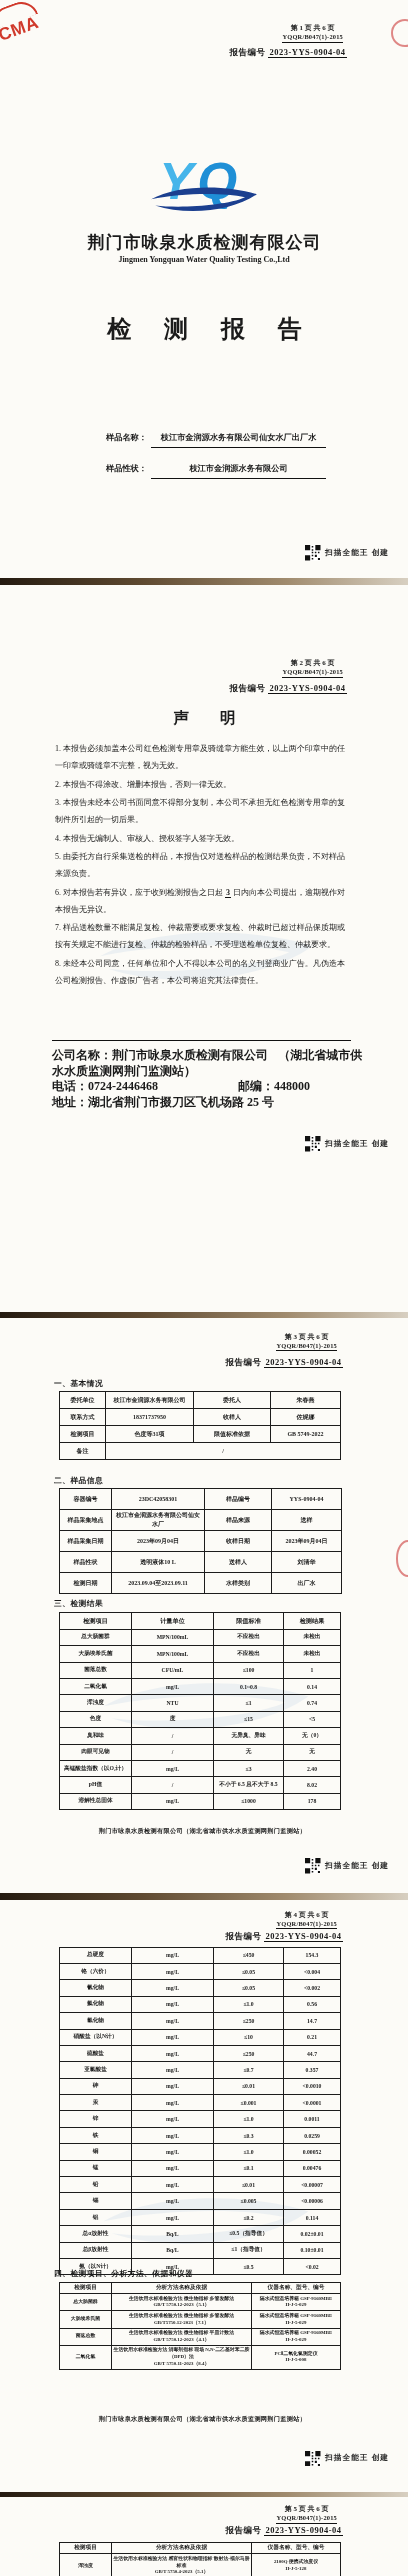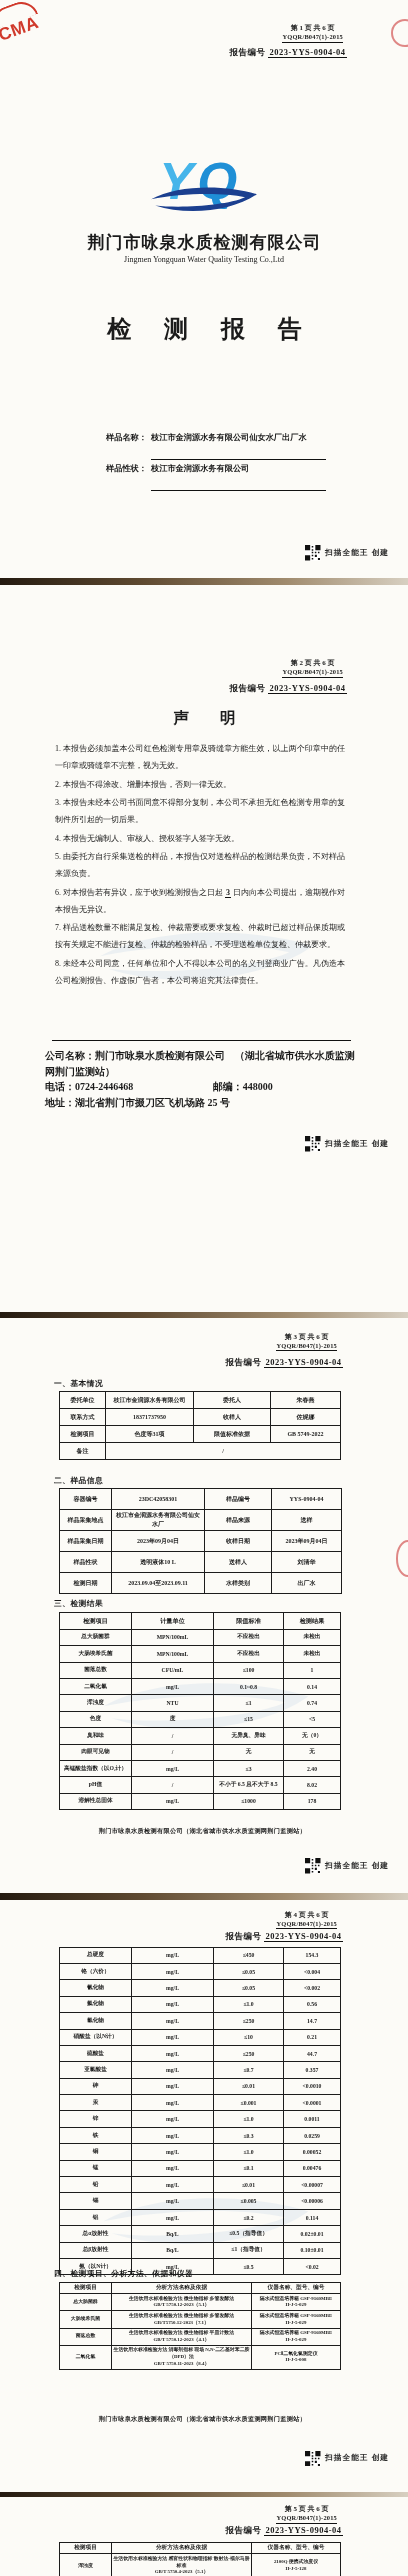--- a/index.html
+++ b/index.html
@@ -22,21 +22,21 @@
   .t-meth td,.t-meth th{font-size:4.9px;line-height:1.35;padding:1.5px 1px}
   .t-meth th{font-size:5.7px}
   .page-footer{position:absolute;left:62px;width:281px;text-align:center;font-size:6.2px;font-weight:bold;letter-spacing:0.3px}
   .qrline{position:absolute;display:flex;align-items:center;gap:4.6px}
   .qrbox{width:15.5px;height:15.5px;flex:0 0 15.5px}
   .qrtext{font-family:"Liberation Sans",sans-serif;font-size:7.7px;font-weight:bold;color:#2d2d2d;letter-spacing:1px}
   .stmt{position:absolute;left:55px;width:290px;font-size:8px;line-height:17px;text-align:justify}
   .stmt p{margin:0 0 1.5px 0}
   .u3{border-bottom:0.8px solid #111;padding:0 1px;font-weight:bold}
   .coverfield{position:absolute;left:106px;font-size:8.2px;font-weight:bold;display:flex}
-  .fieldval{display:inline-block;width:175px;text-align:left;border-bottom:0.8px solid #111;padding-bottom:16px;margin-left:4.1px;font-weight:bold}
+  .fieldval{display:inline-block;width:175px;text-align:center;border-bottom:0.8px solid #111;padding-bottom:4px;margin-left:4.1px;font-weight:bold}
   .watermark{position:absolute;opacity:.07;pointer-events:none}
   .edge-seal{position:absolute;border:2.1px solid rgba(198,40,40,.55);border-radius:50%}
   .cma{position:absolute;transform:rotate(-20deg);color:#d03a2c;text-align:center}
   .cma .arc{width:43px;height:15.5px;border:2.6px solid #d03a2c;border-bottom:none;border-radius:26px 26px 0 0}
   .cma .letters{font-family:"Liberation Sans",sans-serif;font-weight:bold;font-size:17.5px;letter-spacing:0.5px;line-height:15.5px}
 </style>
 </head>
 <body>
 
 <div class="page" style="height:578px">
@@ -55,21 +55,21 @@
     <span class="repnum">2023-YYS-0904-04</span>
   </div>
 
   <svg class="abs" style="left:150px;top:148px" width="108" height="77" viewBox="0 0 210 150">
     <text x="18" y="100" font-size="100" font-weight="bold" font-style="italic" fill="#46b5ea" font-family="Liberation Sans, sans-serif">Y</text>
     <text x="92" y="100" font-size="100" font-weight="bold" font-style="italic" fill="#1f8fd6" font-family="Liberation Sans, sans-serif">Q</text>
     <path d="M2,100 C55,70 150,72 208,90 C160,124 70,132 10,112 C60,118 150,112 185,96 C140,86 60,88 2,100 Z" fill="#1b3f8f"></path>
   </svg>
 
   <div class="abs" style="left:0;top:231px;width:409px;text-align:center;font-size:17px;font-weight:bold;letter-spacing:1px">荆门市咏泉水质检测有限公司</div>
-  <div class="abs" style="left:0;top:255px;width:408px;text-align:center;font-size:8px;font-weight:normal">Jingmen Yongquan Water Quality Testing Co.,Ltd</div>
+  <div class="abs" style="left:0;top:255px;width:408px;text-align:center;font-size:8px;font-weight:bold">Jingmen Yongquan Water Quality Testing Co.,Ltd</div>
   <div class="abs" style="left:0;top:313px;width:409px;text-align:center;font-size:24px;font-weight:bold;letter-spacing:13.4px;text-indent:13.4px">检 测 报 告</div>
 
   <div class="coverfield" style="top:432px">
     <span>样品名称：</span>
     <span class="fieldval">枝江市金润源水务有限公司仙女水厂出厂水</span>
   </div>
   <div class="coverfield" style="top:463px">
     <span>样品性状：</span>
     <span class="fieldval">枝江市金润源水务有限公司</span>
   </div>
@@ -103,21 +103,21 @@
     <p>2. 本报告不得涂改、增删本报告，否则一律无效。</p>
     <p>3. 本报告未经本公司书面同意不得部分复制，本公司不承担无红色检测专用章的复制件所引起的一切后果。</p>
     <p>4. 本报告无编制人、审核人、授权签字人签字无效。</p>
     <p>5. 由委托方自行采集送检的样品，本报告仅对送检样品的检测结果负责，不对样品来源负责。</p>
     <p><span>6. 对本报告若有异议，应于收到检测报告之日起</span> <span class="u3">3</span> <span>日内向本公司提出，逾期视作对本报告无异议。</span></p>
     <p>7. 样品送检数量不能满足复检、仲裁需要或要求复检、仲裁时已超过样品保质期或按有关规定不能进行复检、仲裁的检验样品，不受理送检单位复检、仲裁要求。</p>
     <p>8. 未经本公司同意，任何单位和个人不得以本公司的名义刊登商业广告。凡伪造本公司检测报告、作虚假广告者，本公司将追究其法律责任。</p>
   </div>
 
   <div class="abs" style="left:52px;top:455px;width:299px;border-top:0.8px solid #111"></div>
-  <div class="abs" style="left:45px;top:463px;width:319px;font-size:10px;font-weight:bold;line-height:15.5px">
+  <div class="abs" style="left:52px;top:463px;width:319px;font-size:12px;font-weight:bold;line-height:15.5px">
     <div>
       <span>公司名称：</span><span>荆门市咏泉水质检测有限公司</span>
       <span style="margin-left:7.2px">（湖北省城市供水水质监测网荆门监测站）</span>
     </div>
     <div>
       <span>电话：</span><span>0724-2446468</span>
       <span style="margin-left:77px">邮编：</span><span>448000</span>
     </div>
     <div>
       <span>地址：</span><span>湖北省荆门市掇刀区飞机场路 25 号</span>

